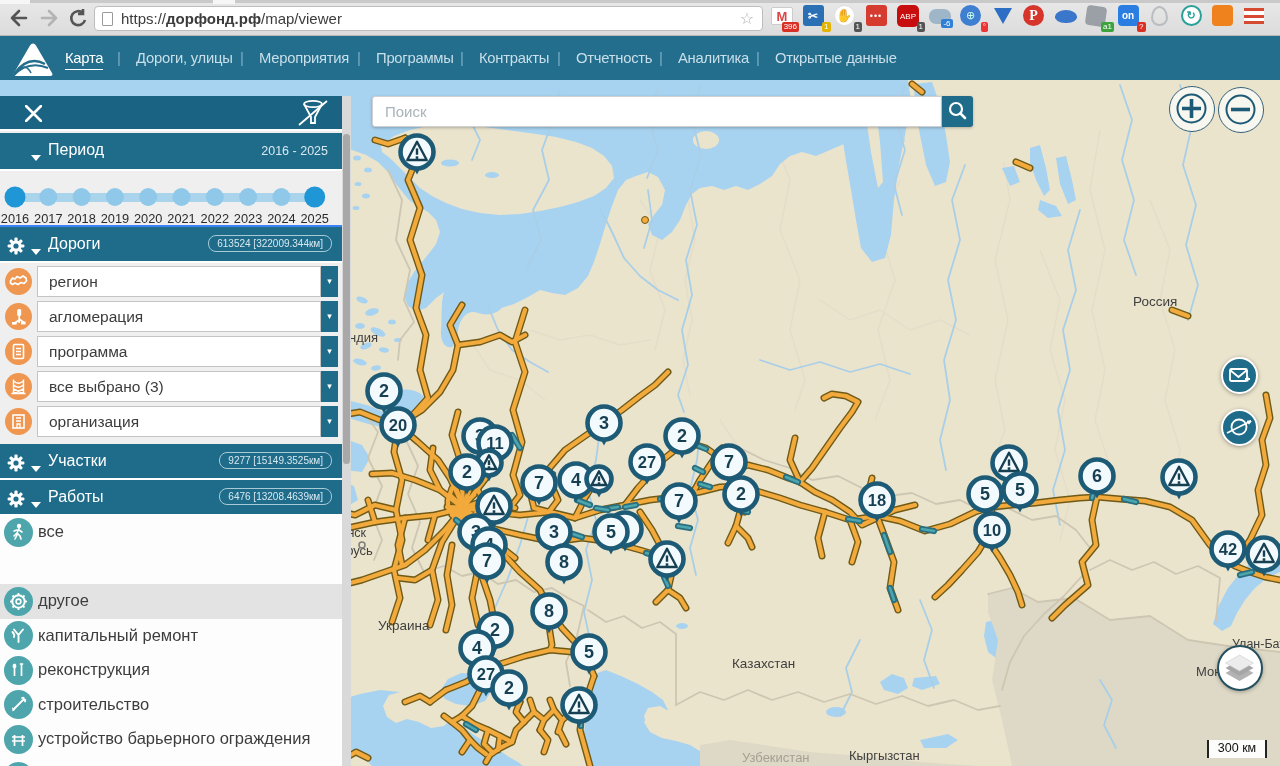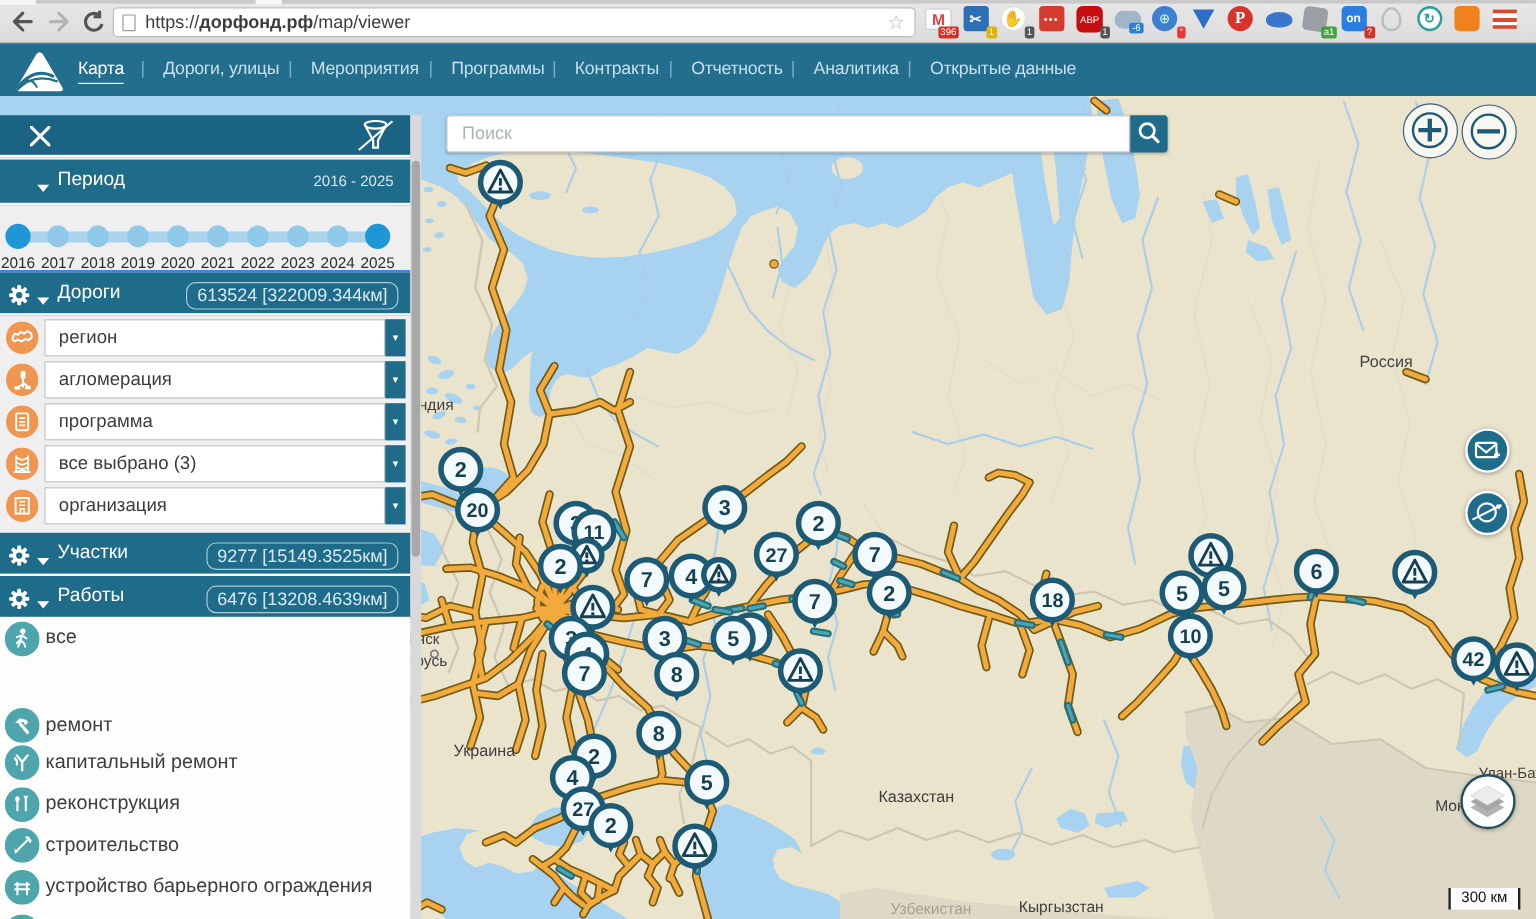--- a/index.html
+++ b/index.html
@@ -23,21 +23,21 @@
 
 
 #panel { position:absolute; left:0; top:96px; width:342px; height:670px; background:#efefef; }
 #phead { position:absolute; left:0; top:0; width:342px; height:35px; background:#1a6382; border-bottom:2px solid #fff; }
 
 #phead .fun { position:absolute; right:12px; top:3px; }
 .shead { position:absolute; left:0; width:342px; height:36px; background:#1f6c8a; border-bottom:2px solid #fff; color:#fff; }
 .shead .gear { position:absolute; left:7px; top:10px; }
 .shead .arr { position:absolute; left:30px; top:15px; }
 .shead .title { position:absolute; left:48px; top:8px; font-size:16px; }
-.shead .badge { position:absolute; right:10px; top:8px; font-size:15px; color:#d7e8f0; border:1px solid #a8c9d6; border-radius:8px; padding:2px 8px; }
+.shead .badge { position:absolute; right:10px; top:8px; font-size:10px; color:#d7e8f0; border:1px solid #a8c9d6; border-radius:8px; padding:2px 8px; }
 .shead .range { position:absolute; right:14px; top:11px; font-size:12.5px; color:#d7e8f0; }
 #sliderbox { position:absolute; left:0; top:77px; width:342px; height:54px; background:#efefef; border-bottom:2px solid #3b82f6; }
 .ddrow { position:absolute; left:0; width:342px; height:31px; }
 .ddicon { position:absolute; left:5px; top:2px; }
 .ddbox { position:absolute; left:37px; top:0; width:284px; height:31px; background:#fff; border:1px solid #c4c4c4; display:flex; align-items:center; padding-left:11px; font-size:15.5px; color:#3c3c3c; }
 .ddbtn { position:absolute; left:321px; top:0; width:17px; height:31px; background:#1f6c8a; color:#fff; font-size:9px; text-align:center; line-height:31px; }
 #worklist { position:absolute; left:0; top:419px; width:342px; height:251px; background:#fdfdfd; }
 .wrow { position:absolute; left:0; width:342px; height:34.5px; }
 .wicon { position:absolute; left:4px; top:2.5px; }
 .wtext { position:absolute; left:38px; top:7px; font-size:16.5px; color:#3d3d3d; }
@@ -798,20 +798,36 @@
           <div class="wtext">все</div>
         </div>
         <div class="wrow" style="top:34.5px;margin-top:38px;">
           <div class="wicon"><svg width="29" height="29" viewBox="0 0 29 29">
               <circle cx="14.5" cy="14.5" r="14.5" fill="#4ea6ac"></circle>
               <path d="M8.5,12.5 L12.5,8.5 L18,10 L19.5,12 L17,14.5 L15.5,11.5 L12,12.5 Z" fill="#fff"></path>
               <path d="M12.8,13.2 L19,20.5" stroke="#fff" stroke-width="2.6" stroke-linecap="round"></path>
             </svg></div>
           <div class="wtext">ремонт</div>
         </div>
+        <div class="wrow" style="top:69px;background:#e3e3e3;">
+          <div class="wicon"><svg width="29" height="29" viewBox="0 0 29 29">
+              <circle cx="14.5" cy="14.5" r="14.5" fill="#4ea6ac"></circle>
+              <circle cx="14.5" cy="14.5" r="6.2" fill="none" stroke="#fff" stroke-width="2"></circle>
+              <circle cx="14.5" cy="14.5" r="2.4" fill="none" stroke="#fff" stroke-width="1.6"></circle>
+              <rect x="13.6" y="6" width="1.8" height="3" fill="#fff" transform="rotate(0 14.5 14.5)"></rect>
+              <rect x="13.6" y="6" width="1.8" height="3" fill="#fff" transform="rotate(45 14.5 14.5)"></rect>
+              <rect x="13.6" y="6" width="1.8" height="3" fill="#fff" transform="rotate(90 14.5 14.5)"></rect>
+              <rect x="13.6" y="6" width="1.8" height="3" fill="#fff" transform="rotate(135 14.5 14.5)"></rect>
+              <rect x="13.6" y="6" width="1.8" height="3" fill="#fff" transform="rotate(180 14.5 14.5)"></rect>
+              <rect x="13.6" y="6" width="1.8" height="3" fill="#fff" transform="rotate(225 14.5 14.5)"></rect>
+              <rect x="13.6" y="6" width="1.8" height="3" fill="#fff" transform="rotate(270 14.5 14.5)"></rect>
+              <rect x="13.6" y="6" width="1.8" height="3" fill="#fff" transform="rotate(315 14.5 14.5)"></rect>
+            </svg></div>
+          <div class="wtext">другое</div>
+        </div>
         <div class="wrow" style="top:103.5px;">
           <div class="wicon"><svg width="29" height="29" viewBox="0 0 29 29">
               <circle cx="14.5" cy="14.5" r="14.5" fill="#4ea6ac"></circle>
               <path d="M14.5,21 L14.5,14 M14.5,14 L10,8.5 M14.5,14 L19,8.5 M8.5,11 Q11,13.5 10,16" stroke="#fff" stroke-width="1.9" fill="none" stroke-linecap="round"></path>
             </svg></div>
           <div class="wtext">капитальный ремонт</div>
         </div>
         <div class="wrow" style="top:138px;">
           <div class="wicon"><svg width="29" height="29" viewBox="0 0 29 29">
               <circle cx="14.5" cy="14.5" r="14.5" fill="#4ea6ac"></circle>

